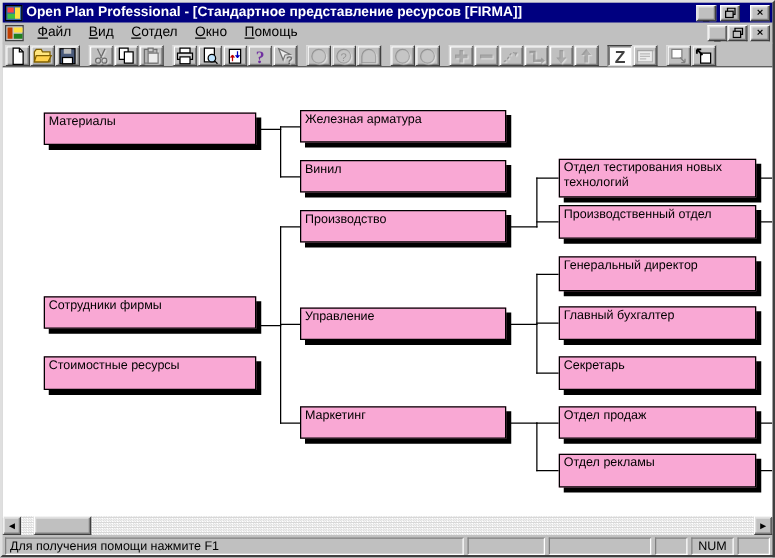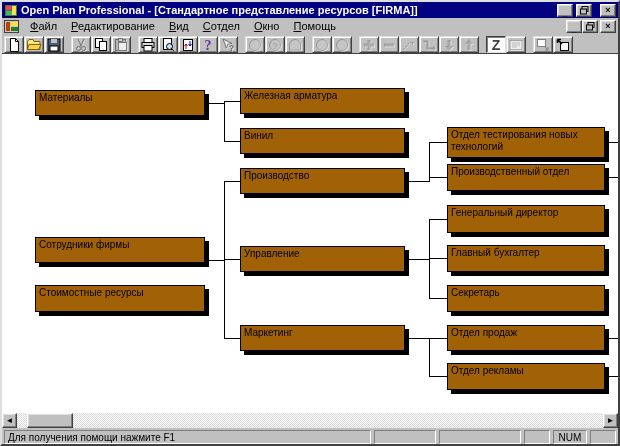--- a/index.html
+++ b/index.html
@@ -52,21 +52,21 @@
     box-shadow:inset 1px 1px 0 #fff, inset -1px -1px 0 #808080;
     display:flex; align-items:center; justify-content:center; padding:0;
   }
   .tbtn.pressed { background:#fff; border-color:#404040 #dfdfdf #dfdfdf #404040; box-shadow:inset 1px 1px 0 #808080; }
   .tbtn svg { display:block; }
   .tbtn.disabled svg { filter:grayscale(1) opacity(.45) drop-shadow(1px 1px 0 #ffffff); }
 
   
   .canvas { position:relative; height:359px; background:#fff; overflow:hidden; flex:0 0 auto; }
   .node {
-    position:absolute; background:#a16207; border:1px solid #000;
+    position:absolute; background:#f9a8d4; border:1px solid #000;
     box-shadow:4px 4px 0 #000; font-size:10px; line-height:12px;
     padding:1px 3px; color:#000; overflow:hidden; z-index:2;
   }
   .cline { position:absolute; background:#000; z-index:1; }
 
   
   .hscroll { height:15px; display:flex; align-items:stretch; flex:0 0 auto; background:#c0c0c0; }
   .sbtn {
     width:15px; background:#c0c0c0; flex:0 0 auto;
     border:1px solid; border-color:#fff #404040 #404040 #fff;
@@ -110,21 +110,20 @@
   </div>
 
   <div class="menubar">
     <span class="mdi-icon">
         <i class="q1"></i>
         <i class="q2"></i>
         <i class="q3"></i>
       </span>
     <span style="display:flex">
         <span class="menu-item"><u>Ф</u><span>айл</span></span>
-        <span class="menu-item"><u>Р</u><span>едактирование</span></span>
         <span class="menu-item"><u>В</u><span>ид</span></span>
         <span class="menu-item"><u>С</u><span>отдел</span></span>
         <span class="menu-item"><u>О</u><span>кно</span></span>
         <span class="menu-item"><u>П</u><span>омощь</span></span>
       </span>
     <span class="spacer"></span>
     <span class="winbtn min">
         <span>_</span>
       </span>
     <span class="winbtn">

